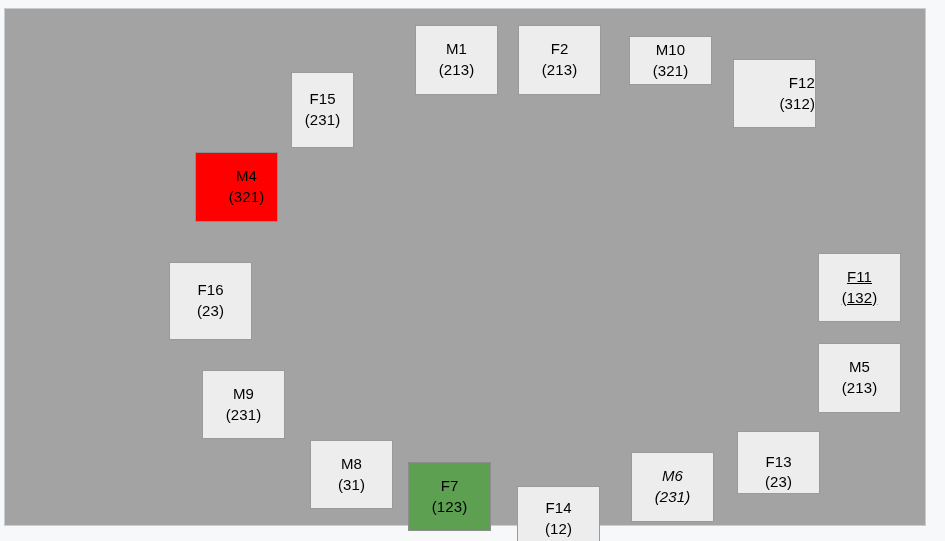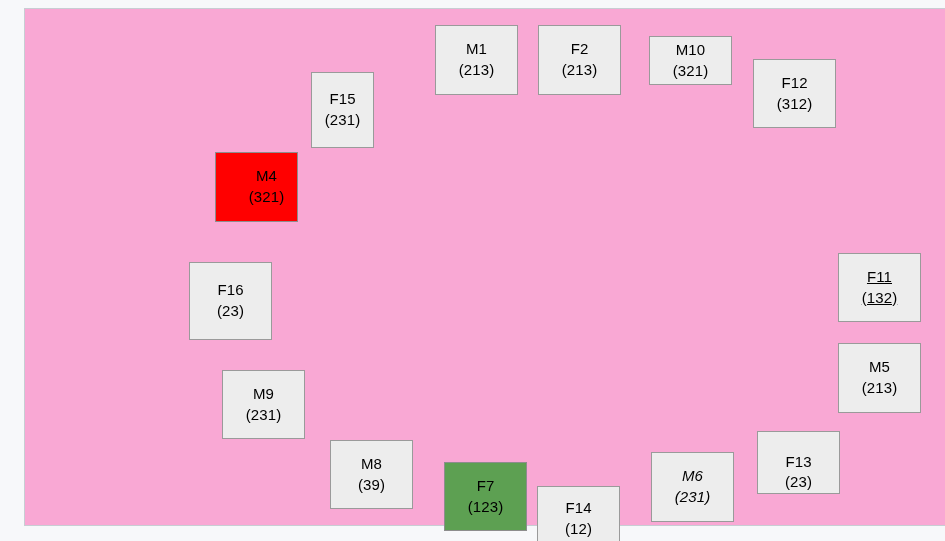--- a/index.html
+++ b/index.html
@@ -10,25 +10,25 @@
   body {
     width: 945px;
     height: 541px;
     background: #f7f8fa;
     font-family: "Liberation Sans", sans-serif;
     overflow: hidden;
   }
 
   #canvas-panel {
     position: absolute;
-    left: 24px;
+    left: 4px;
     top: 8px;
     width: 922px;
     height: 518px;
-    background: #f9a8d4;
+    background: #a3a3a3;
     border: 1px solid #c8cdd3;
     box-sizing: border-box;
   }
 
   .graph-node {
     position: absolute;
     box-sizing: border-box;
     display: flex;
     flex-direction: column;
     align-items: center;
@@ -45,21 +45,20 @@
 
   .graph-node.state-alert {
     background: #ff0000;
     border-color: #8d8d8d;
     padding-left: 20px;
   }
 
   .graph-node.state-ok {
     background: #5da052;
     border-color: #8d8d8d;
-    margin-left: 16px;
   }
 
   .node-label,
   .node-value {
     display: block;
     text-align: center;
     white-space: nowrap;
   }
 </style>
 </head>
@@ -72,21 +71,21 @@
       <span class="node-value">(213)</span>
     </div>
     <div class="graph-node " style="left: 513px; top: 16px; width: 83px; height: 70px;">
       <span class="node-label">F2</span>
       <span class="node-value">(213)</span>
     </div>
     <div class="graph-node " style="left: 624px; top: 27px; width: 83px; height: 49px; justify-content: center;">
       <span class="node-label">M10</span>
       <span class="node-value">(321)</span>
     </div>
-    <div class="graph-node " style="left: 728px; top: 50px; width: 83px; height: 69px;">
+    <div class="graph-node " style="left: 728px; top: 50px; width: 83px; height: 69px; align-items: flex-end;">
       <span class="node-label">F12</span>
       <span class="node-value">(312)</span>
     </div>
     <div class="graph-node " style="left: 286px; top: 63px; width: 63px; height: 76px;">
       <span class="node-label">F15</span>
       <span class="node-value">(231)</span>
     </div>
     <div class="graph-node state-alert" style="left: 190px; top: 143px; width: 83px; height: 70px;">
       <span class="node-label">M4</span>
       <span class="node-value">(321)</span>
@@ -106,21 +105,21 @@
     <div class="graph-node " style="left: 197px; top: 361px; width: 83px; height: 69px;">
       <span class="node-label">M9</span>
       <span class="node-value">(231)</span>
     </div>
     <div class="graph-node " style="left: 732px; top: 422px; width: 83px; height: 63px; justify-content: flex-end;">
       <span class="node-label">F13</span>
       <span class="node-value">(23)</span>
     </div>
     <div class="graph-node " style="left: 305px; top: 431px; width: 83px; height: 69px;">
       <span class="node-label">M8</span>
-      <span class="node-value">(39)</span>
+      <span class="node-value">(31)</span>
     </div>
     <div class="graph-node " style="left: 626px; top: 443px; width: 83px; height: 70px; font-style: italic;">
       <span class="node-label">M6</span>
       <span class="node-value">(231)</span>
     </div>
     <div class="graph-node state-ok" style="left: 403px; top: 453px; width: 83px; height: 69px;">
       <span class="node-label">F7</span>
       <span class="node-value">(123)</span>
     </div>
     <div class="graph-node " style="left: 512px; top: 454px; width: 83px; height: 65px; margin-top: 23px;">

